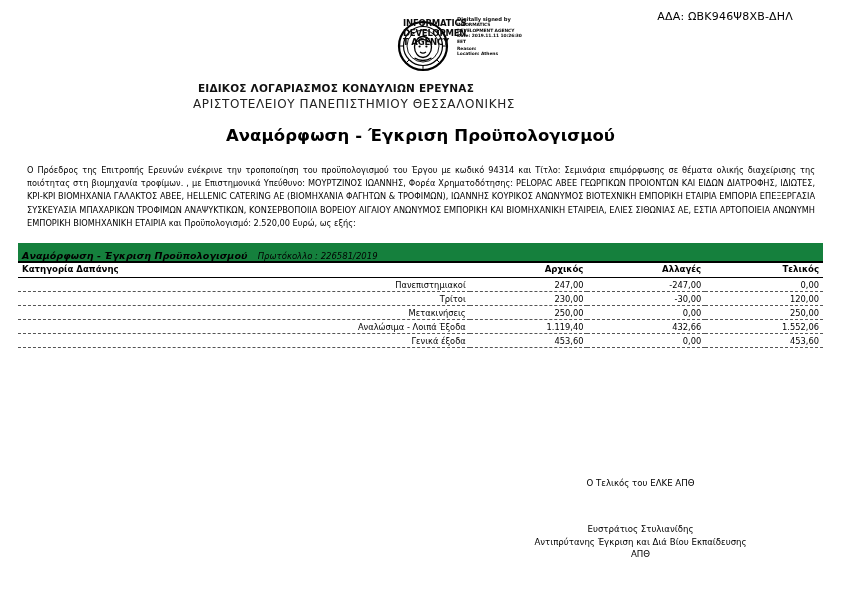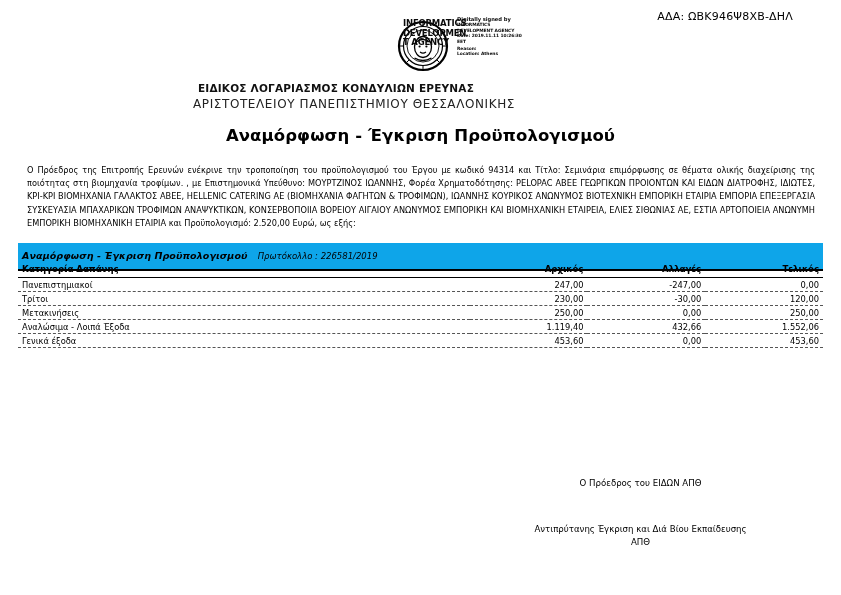--- a/index.html
+++ b/index.html
@@ -115,22 +115,22 @@
     color: #000;
     margin-top: 8px;
   }
 
   
   .section-bar {
     position: absolute;
     top: 243px;
     left: 18px;
     width: 805px;
-    height: 28px;
-    background: #0ea5e9;
+    height: 20px;
+    background: #15803d;
     border-bottom: 2px solid #000;
     box-sizing: border-box;
     padding: 1px 0 0 4px;
     white-space: nowrap;
   }
   .section-bar .sb-title {
     font-size: 9.5px;
     font-weight: bold;
     font-style: italic;
     letter-spacing: 0.1px;
@@ -156,21 +156,21 @@
     padding: 0 4px 3px 4px;
     border-bottom: 1px solid #000;
   }
   .budget-table th.c-cat { text-align: left; margin-top: 13px; }
   .budget-table th.c-num { text-align: right; }
   .budget-table td {
     padding: 2px 4px 1px 4px;
     border-bottom: 1px dashed #555;
     white-space: nowrap;
   }
-  .budget-table td.c-cat { text-align: left; }
+  .budget-table td.c-cat { text-align: right; }
   .budget-table td.c-num { text-align: right; }
   .col-cat { width: 56%; }
   .col-n   { width: 14.6%; }
 
   
   .sign-role {
     position: absolute;
     top: 478px;
     left: 0;
     width: 841px;
@@ -303,21 +303,22 @@
     <tr>
       <td class="c-cat">Γενικά έξοδα</td>
       <td class="c-num">453,60</td>
       <td class="c-num">0,00</td>
       <td class="c-num">453,60</td>
     </tr>
   </tbody>
 </table>
 
 <div class="sign-role">
-  <span class="sign-role-inner">Ο Πρόεδρος του ΕΙΔΩΝ ΑΠΘ</span>
+  <span class="sign-role-inner">Ο Τελικός του ΕΛΚΕ ΑΠΘ</span>
 </div>
 
 <div class="sign-name-block">
   <span class="inner">
+    <div>Ευστράτιος Στυλιανίδης</div>
     <div>Αντιπρύτανης Έγκριση και Διά Βίου Εκπαίδευσης</div>
     <div>ΑΠΘ</div>
   </span>
 </div>
 
 </body></html>

